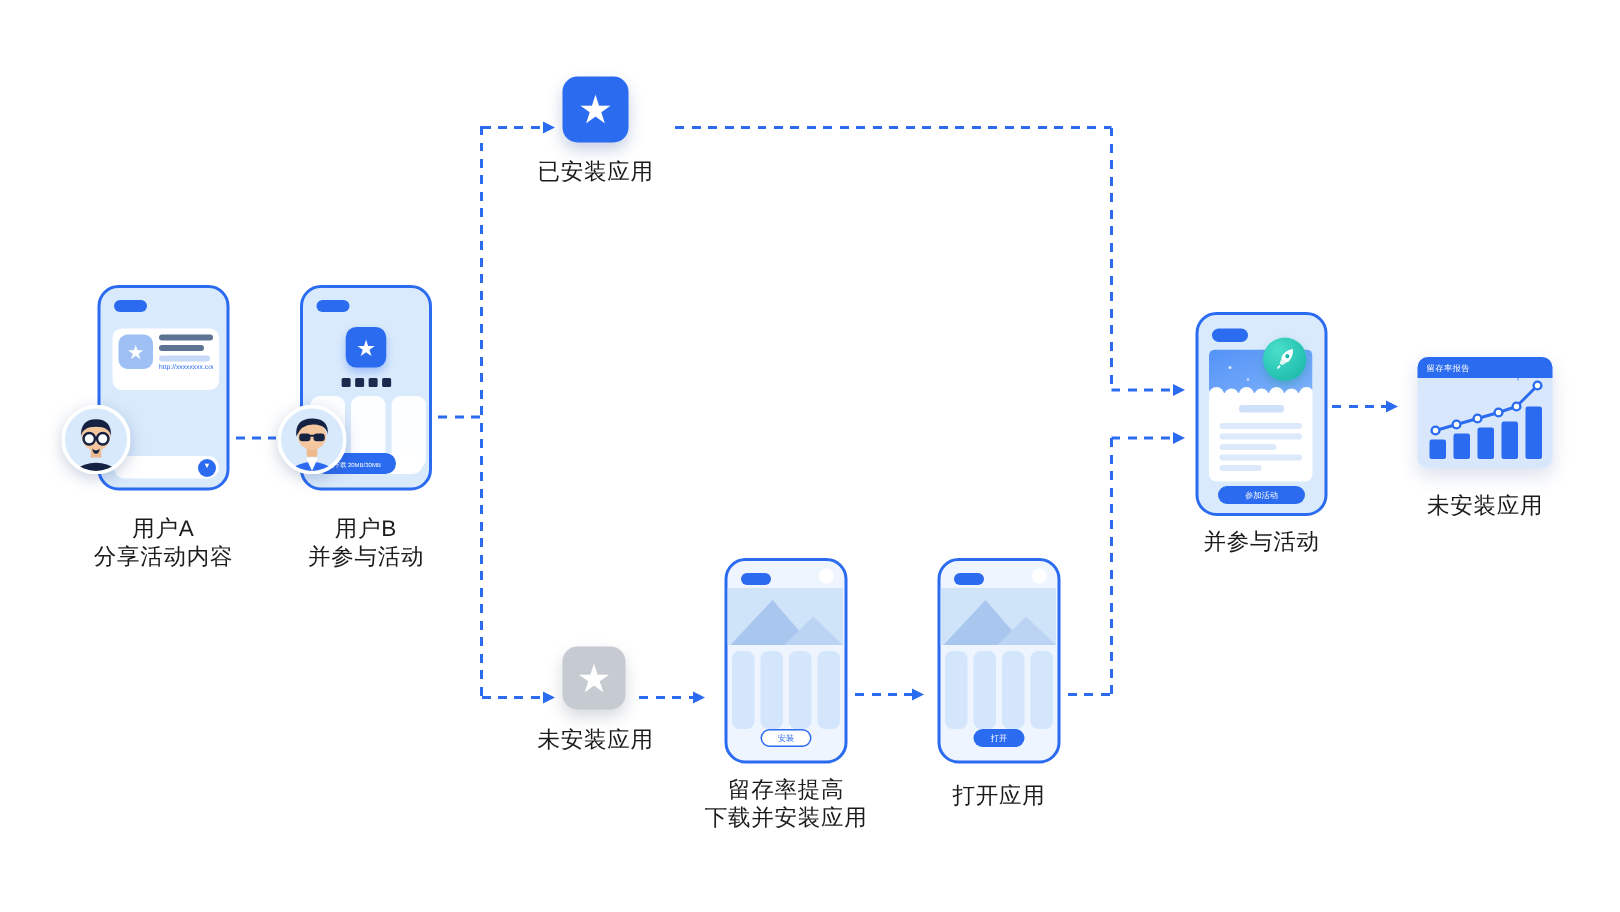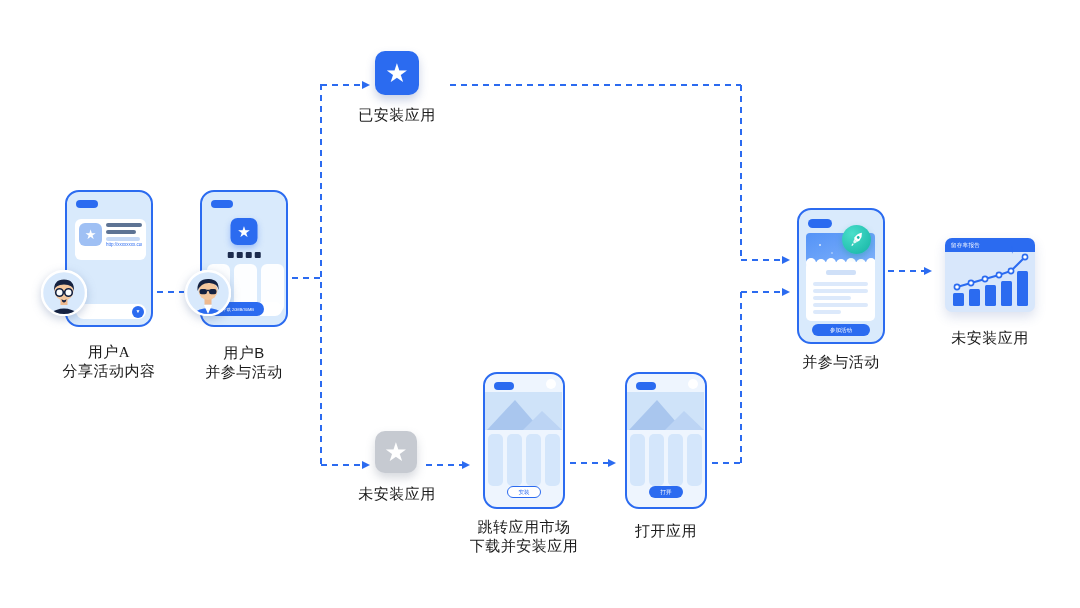--- a/index.html
+++ b/index.html
@@ -200,21 +200,21 @@
       <path d="M19 35 L23 44 L27 35 Z" fill="#ffffff"></path>
       <rect x="19.5" y="26.5" width="7" height="8" fill="#eeb98f"></rect>
       <circle cx="23" cy="20.5" r="9.5" fill="#f4c79e"></circle>
       <path d="M12.5 21 Q11.5 8.5 24 9 Q34.5 9.5 33.5 20 Q33 13.5 24.5 13 Q16 12.5 12.5 21 Z" fill="#152241"></path>
       <rect x="14.5" y="19" width="7.5" height="5.2" rx="2.2" fill="#152241"></rect>
       <rect x="24" y="19" width="7.5" height="5.2" rx="2.2" fill="#152241"></rect>
       <line x1="21.5" y1="20.5" x2="24.5" y2="20.5" stroke="#152241" stroke-width="1.4"></line>
     </g>
   </svg>
 
-  <div class="lbl" style="left:19px;top:343px;font-family:Liberation Serif, serif;">
+  <div class="lbl" style="left:19px;top:343px;">
     <div>用户A</div>
     <div>分享活动内容</div>
   </div>
   <div class="lbl" style="left:154px;top:343px;">
     <div>用户B</div>
     <div>并参与活动</div>
   </div>
 
   <div class="appicon" style="left:375px;top:51px;width:44px;height:44px;background:#2b6bf0;">
     <span class="star">★</span>
@@ -236,21 +236,21 @@
     </svg>
     <div class="stripwrap">
         <i></i>
         <i></i>
         <i></i>
         <i></i>
       </div>
     <div class="mini-btn outline">安装</div>
   </div>
   <div class="lbl" style="left:434px;top:517px;">
-    <div>跳转应用市场</div>
+    <div>留存率提高</div>
     <div>下载并安装应用</div>
   </div>
 
   <div class="phone lightbg" style="left:625px;top:372px;width:82px;height:137px;">
     <div class="notch" style="width:20px;"></div>
     <div class="cam"></div>
     <svg class="mountain" viewBox="0 0 77 38">
       <rect x="0" y="0" width="77" height="38" fill="#cfe3f9"></rect>
       <polygon points="2,38 30,8 56,38" fill="#a9c6ee"></polygon>
       <polygon points="38,38 57,19 77,38" fill="#bcd4f4"></polygon>

